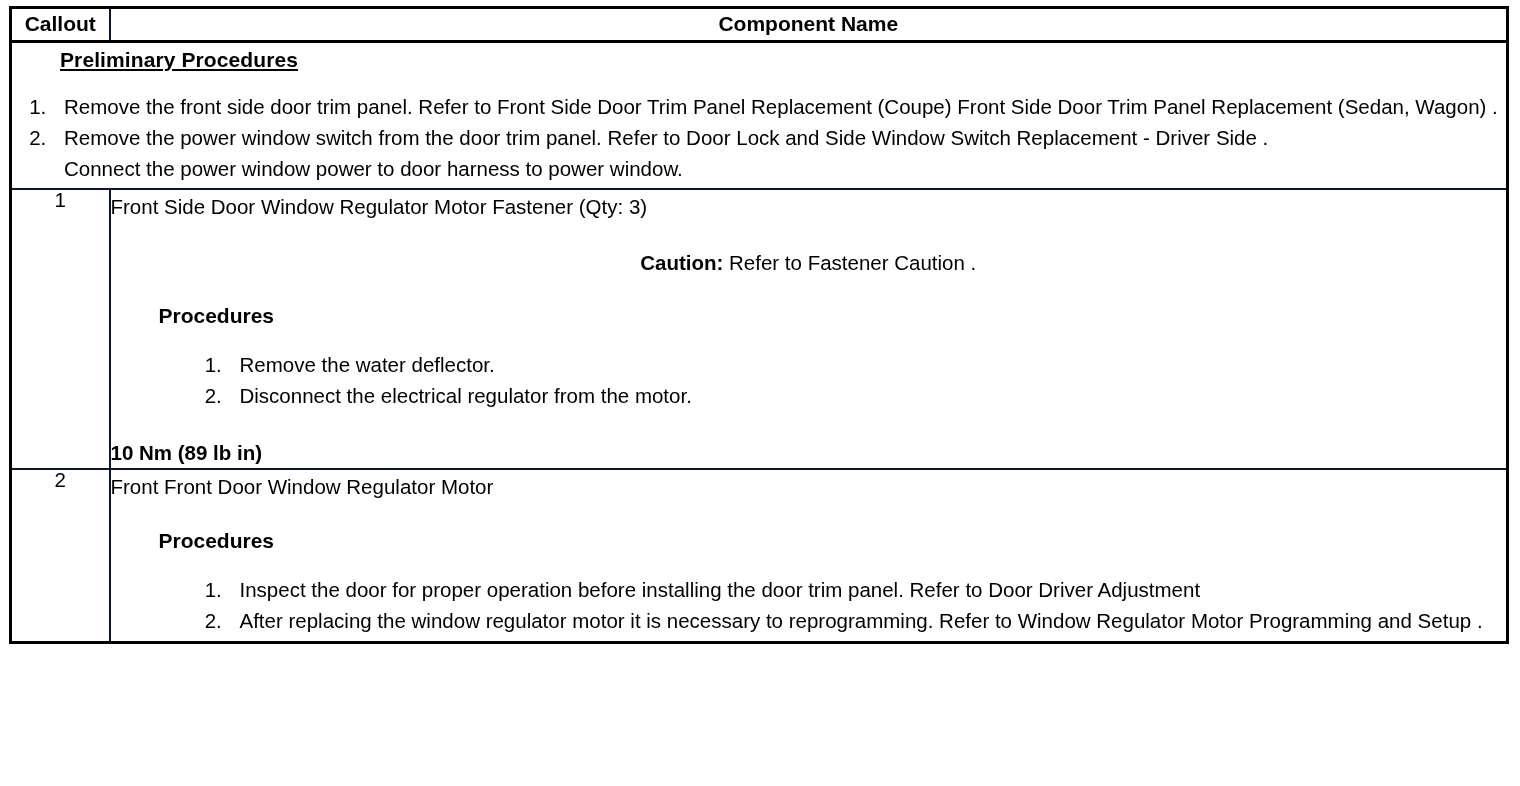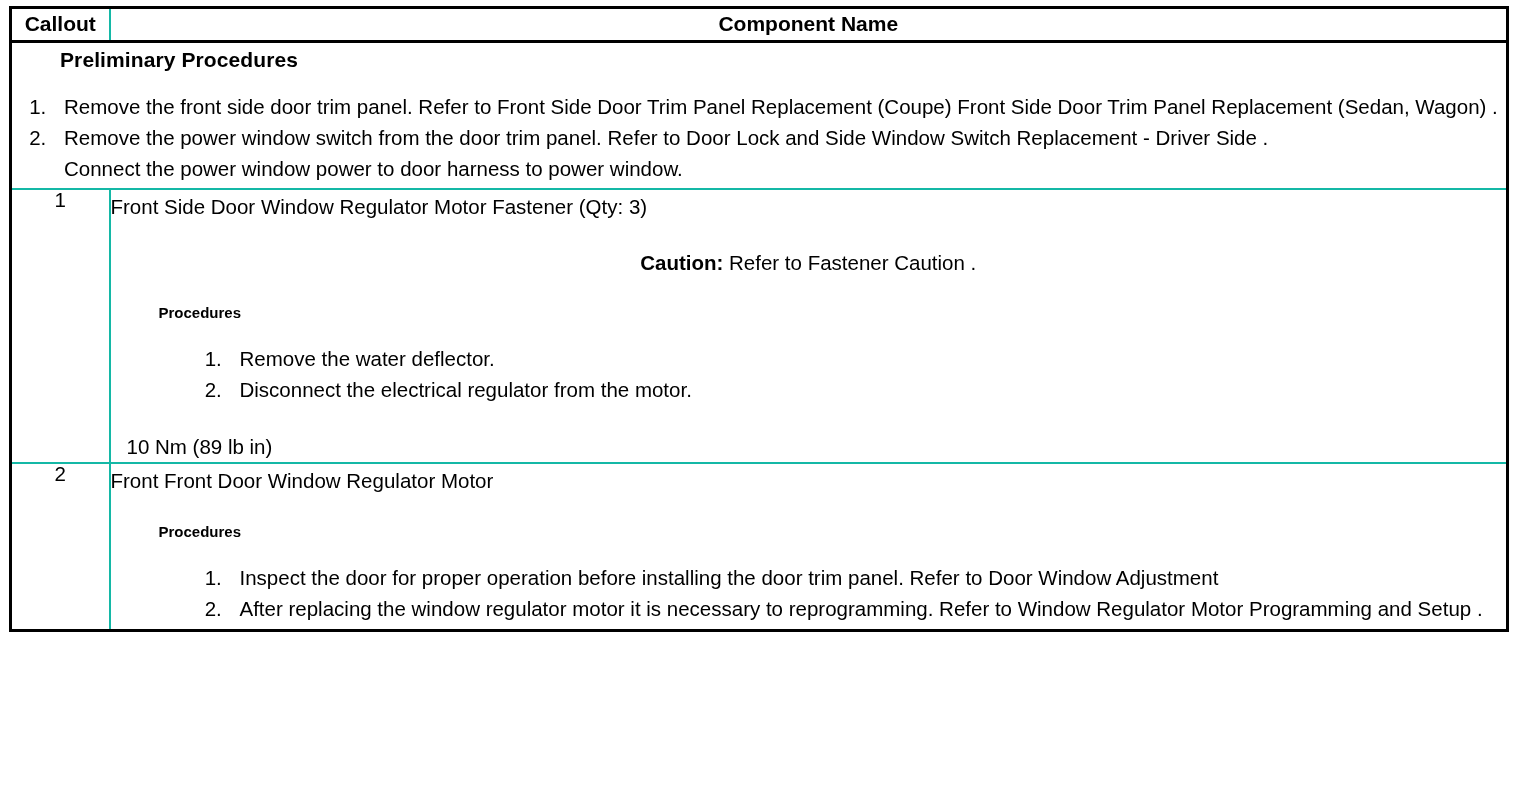--- a/index.html
+++ b/index.html
@@ -28,21 +28,21 @@
     border-collapse: collapse;
     table-layout: fixed;
     border: 3px solid #000;
   }
 
   col.c-callout { width: 99px; }
   col.c-name    { width: 1398px; }
 
   table.svc td,
   table.svc th {
-    border: 2px solid #14b8a6;
+    border: 2px solid #0f172a;
     padding: 0;
     vertical-align: top;
     font-size: 20.5px;
     line-height: 1.0;
     margin-left: 28px;
   }
 
   
   tr.hdr th {
     border-bottom: 3px solid #000;
@@ -56,20 +56,21 @@
 
   
   td.prelim {
     padding: 8px 10px 10px 10px;
   }
   .prelim-title {
     font-weight: bold;
     font-size: 21px;
     margin: 6px 0 0 48px;
     letter-spacing: 0.1px;
+    text-decoration: underline;
   }
   ol.toplist {
     margin: 22px 0 4px 0;
     list-style-position: outside;
     list-style-type: decimal;
   }
   ol.toplist > li {
     margin: 0 0 1px 0;
     padding-left: 12px;
     line-height: 1.48;
@@ -95,39 +96,38 @@
   }
   .caution {
     margin: 27px 0 0 0;
     line-height: 1.4;
     text-align: center;
   }
   .caution b { font-weight: bold; }
 
   .proc-title {
     font-weight: bold;
-    font-size: 15px;
+    font-size: 21px;
     margin: 28px 0 0 48px;
   }
   ol.sublist {
     margin: 24px 0 0 0;
     padding-left: 117px;
     list-style-position: outside;
     list-style-type: decimal;
   }
   ol.sublist > li {
     margin: 0 0 1px 0;
     padding-left: 12px;
     line-height: 1.47;
   }
   .torque {
-    font-weight: normal;
+    font-weight: bold;
     margin: 28px 0 2px 0;
     line-height: 1.3;
-    padding-left: 16px;
   }
   .spacer-bottom { height: 4px; }
 </style>
 </head>
 <body>
 
 <div class="sheet">
 
   <table class="svc">
     <colgroup>
@@ -169,21 +169,21 @@
           <div class="torque">10 Nm (89 lb in)</div>
         </td>
       </tr>
 
       <tr>
         <td class="callout">2</td>
         <td class="body">
           <div class="lead">Front Front Door Window Regulator Motor</div>
           <div class="proc-title">Procedures</div>
           <ol class="sublist">
-            <li>Inspect the door for proper operation before installing the door trim panel. Refer to Door Window Adjustment</li>
+            <li>Inspect the door for proper operation before installing the door trim panel. Refer to Door Driver Adjustment</li>
             <li>After replacing the window regulator motor it is necessary to reprogramming. Refer to Window Regulator Motor Programming and Setup .</li>
           </ol>
           <div class="spacer-bottom"></div>
         </td>
       </tr>
     </tbody>
   </table>
 
 </div>
 

